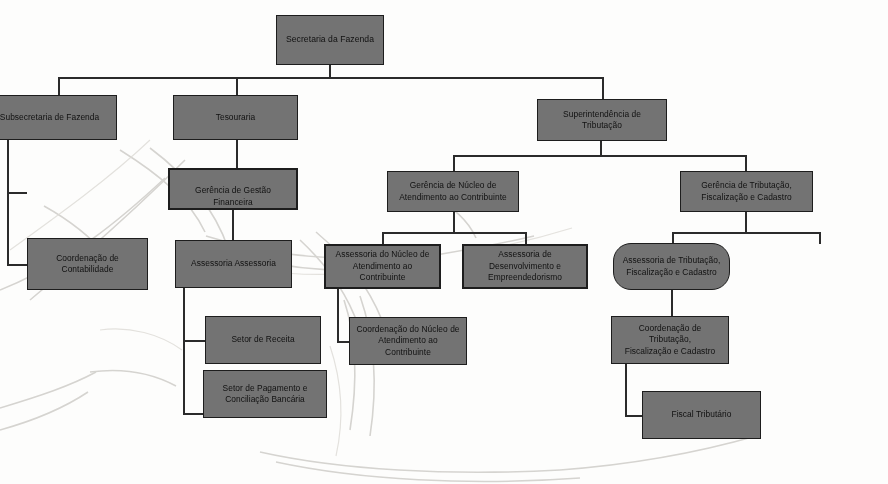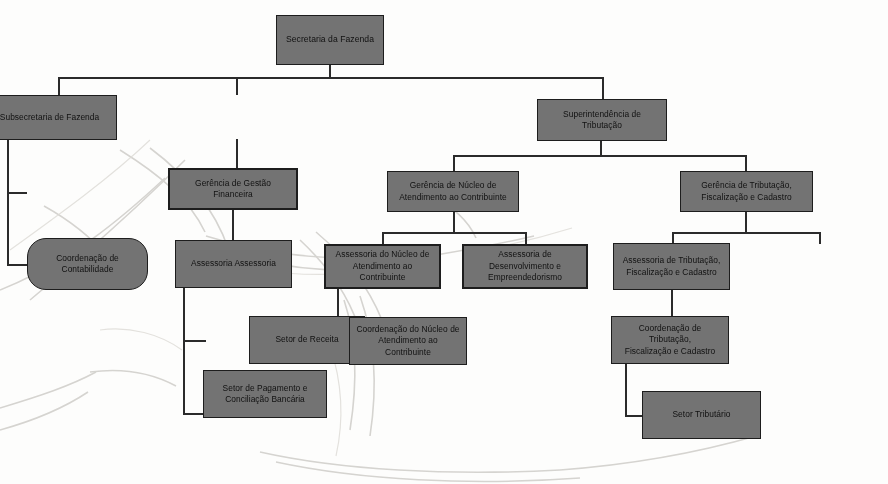--- a/index.html
+++ b/index.html
@@ -135,39 +135,42 @@
   <div class="edge h" style="left:625px; top:415px; width:18px;"></div>
 
   <div class="node root" style="left:276px; top:15px; width:108px; height:50px;">
     <span class="label">Secretaria da Fazenda</span>
   </div>
 
   <div class="node" style="left:-18px; top:95px; width:135px; height:45px;">
     <span class="label">Subsecretaria de Fazenda</span>
   </div>
 
+  <div class="node" style="left:173px; top:95px; width:125px; height:45px;">
+    <span class="label">Tesouraria</span>
+  </div>
 
   <div class="node" style="left:537px; top:99px; width:130px; height:42px;">
     <span class="label">Superintendência de Tributação</span>
   </div>
 
 
-  <div class="node" style="left:27px; top:238px; width:121px; height:52px;border-radius:19px;">
+  <div class="node" style="left:27px; top:238px; width:121px; height:52px;">
     <span class="label">Coordenação de Contabilidade</span>
   </div>
 
-  <div class="node thick" style="left:168px; top:168px; width:130px; height:42px;">
+  <div class="node thick" style="left:168px; top:168px; width:130px; height:42px;align-items:flex-end;">
     <span class="label">Gerência de Gestão Financeira</span>
   </div>
 
   <div class="node" style="left:175px; top:240px; width:117px; height:48px;">
     <span class="label">Assessoria Assessoria</span>
   </div>
 
-  <div class="node" style="left:205px; top:316px; width:116px; height:48px;margin-left:44px;">
+  <div class="node" style="left:205px; top:316px; width:116px; height:48px;">
     <span class="label">Setor de Receita</span>
   </div>
 
   <div class="node" style="left:203px; top:370px; width:124px; height:48px;">
     <span class="label">Setor de Pagamento e
 Conciliação Bancária</span>
   </div>
 
   <div class="node" style="left:387px; top:171px; width:132px; height:41px;">
     <span class="label">Gerência de Núcleo de
@@ -187,28 +190,28 @@
   <div class="node thick" style="left:462px; top:244px; width:126px; height:45px;">
     <span class="label">Assessoria de Desenvolvimento e
 Empreendedorismo</span>
   </div>
 
   <div class="node" style="left:349px; top:317px; width:118px; height:48px;">
     <span class="label">Coordenação do Núcleo de
 Atendimento ao Contribuinte</span>
   </div>
 
-  <div class="node" style="left:613px; top:243px; width:117px; height:47px;">
+  <div class="node" style="left:613px; top:243px; width:117px; height:47px;border-radius:18px;">
     <span class="label">Assessoria de Tributação,
 Fiscalização e Cadastro</span>
   </div>
 
 
   <div class="node" style="left:611px; top:316px; width:118px; height:48px;">
     <span class="label">Coordenação de Tributação,
 Fiscalização e Cadastro</span>
   </div>
 
   <div class="node" style="left:642px; top:391px; width:119px; height:48px;">
-    <span class="label">Setor Tributário</span>
+    <span class="label">Fiscal Tributário</span>
   </div>
 
 </div>
 
 </body></html>

